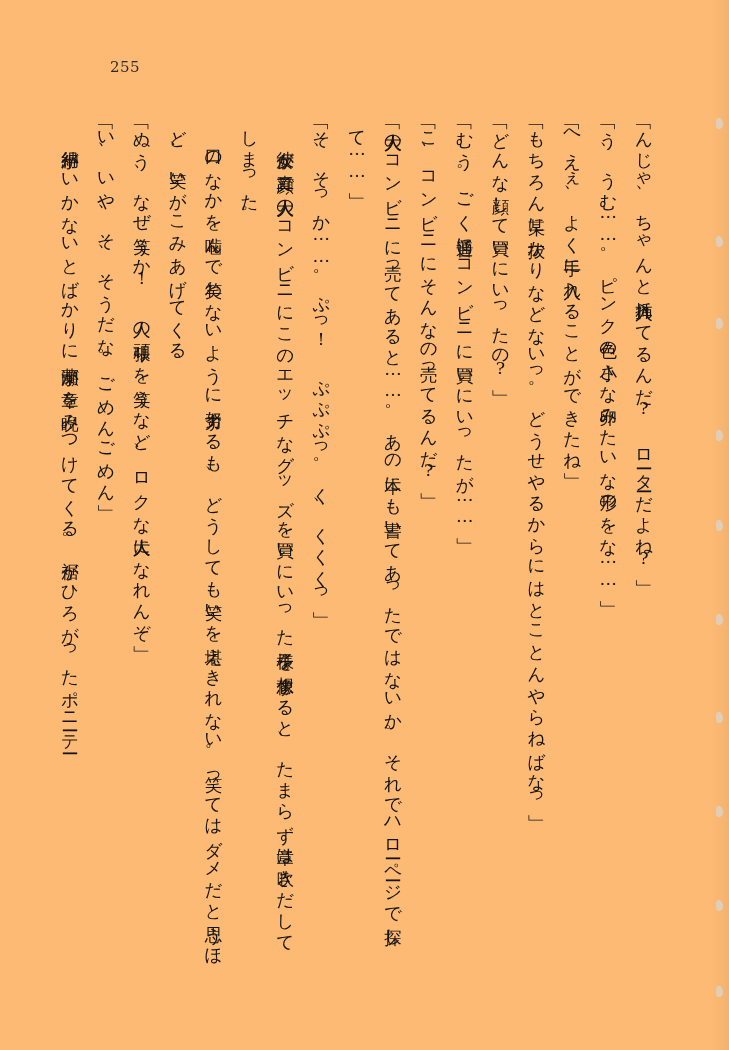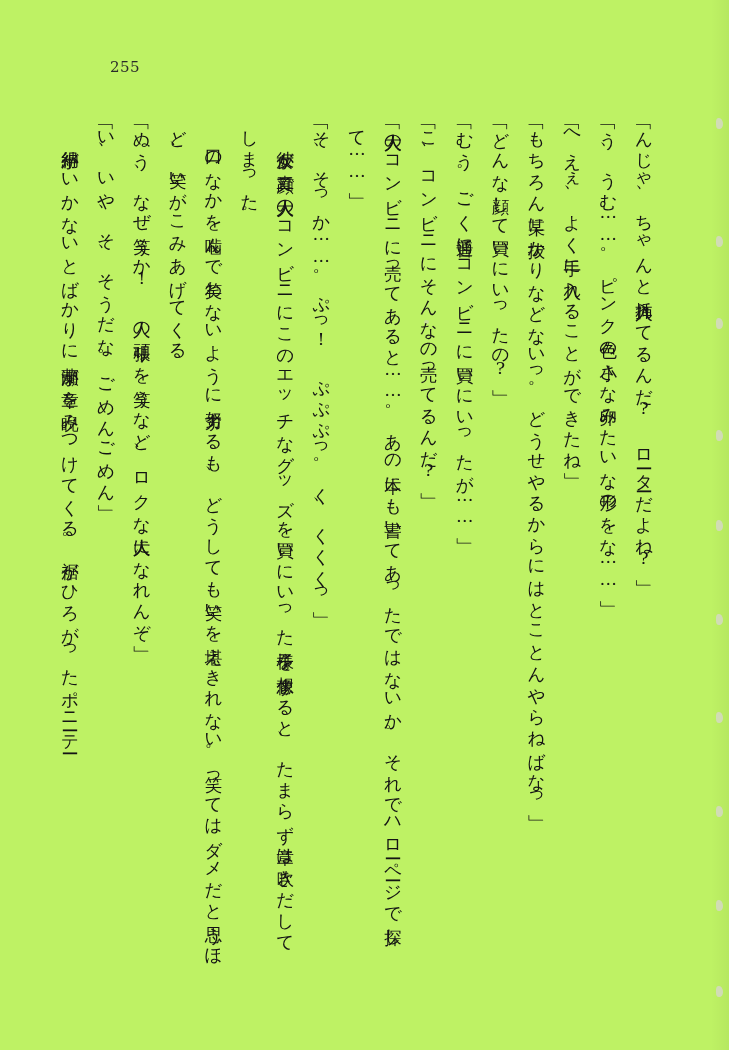--- a/index.html
+++ b/index.html
@@ -11,21 +11,21 @@
     width: 729px;
     height: 1050px;
     overflow: hidden;
     font-family: "DejaVu Serif", "Liberation Serif", serif;
     color: #1a1a1a;
   }
   .page {
     position: relative;
     width: 729px;
     height: 1050px;
-    background: #bef264;
+    background: #fdba74;
   }
   
   .scan-edge {
     position: absolute;
     top: 0;
     right: 0;
     width: 26px;
     height: 1050px;
     background:
       linear-gradient(to left, rgba(0,0,0,0.045), rgba(0,0,0,0) 70%);

